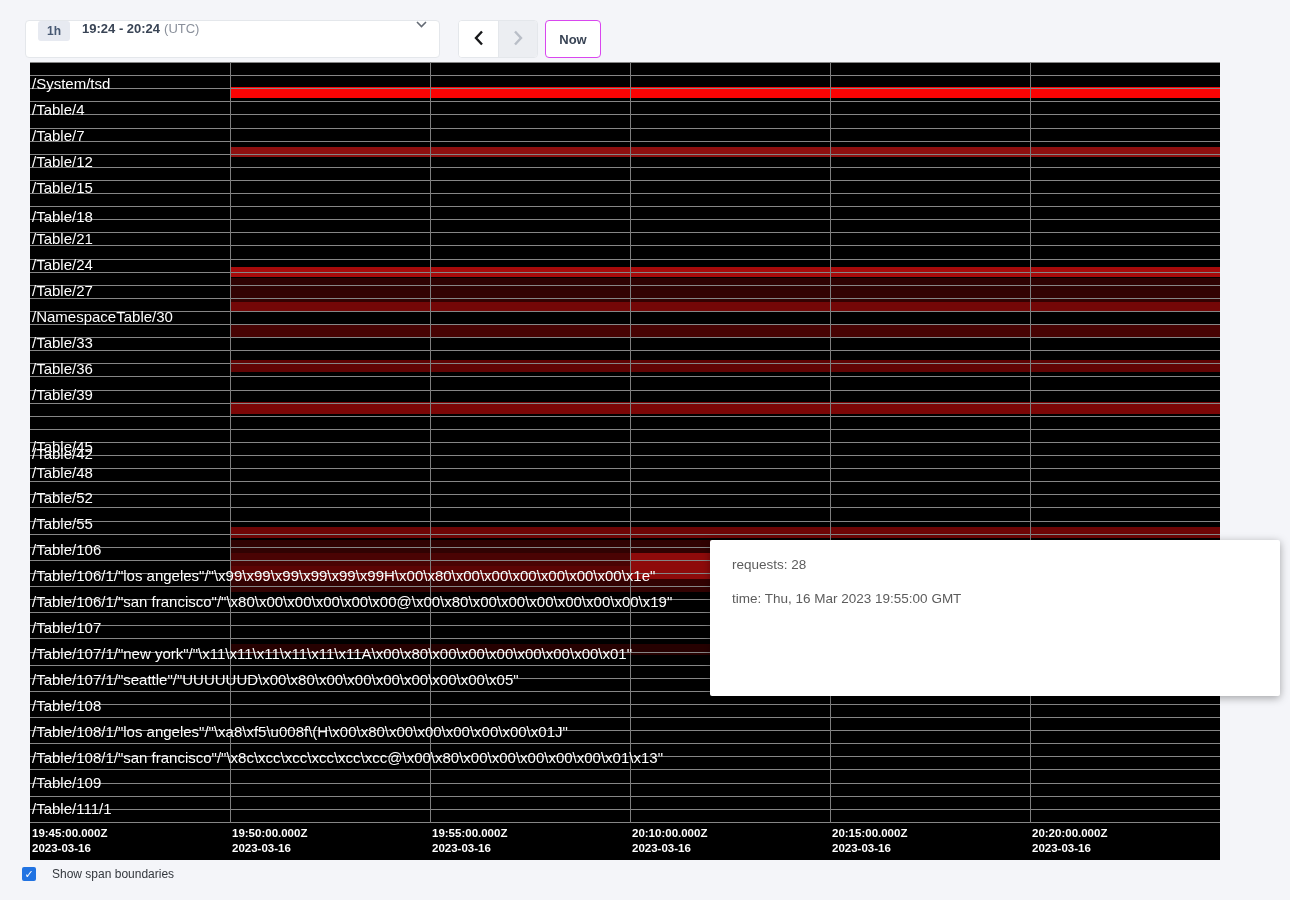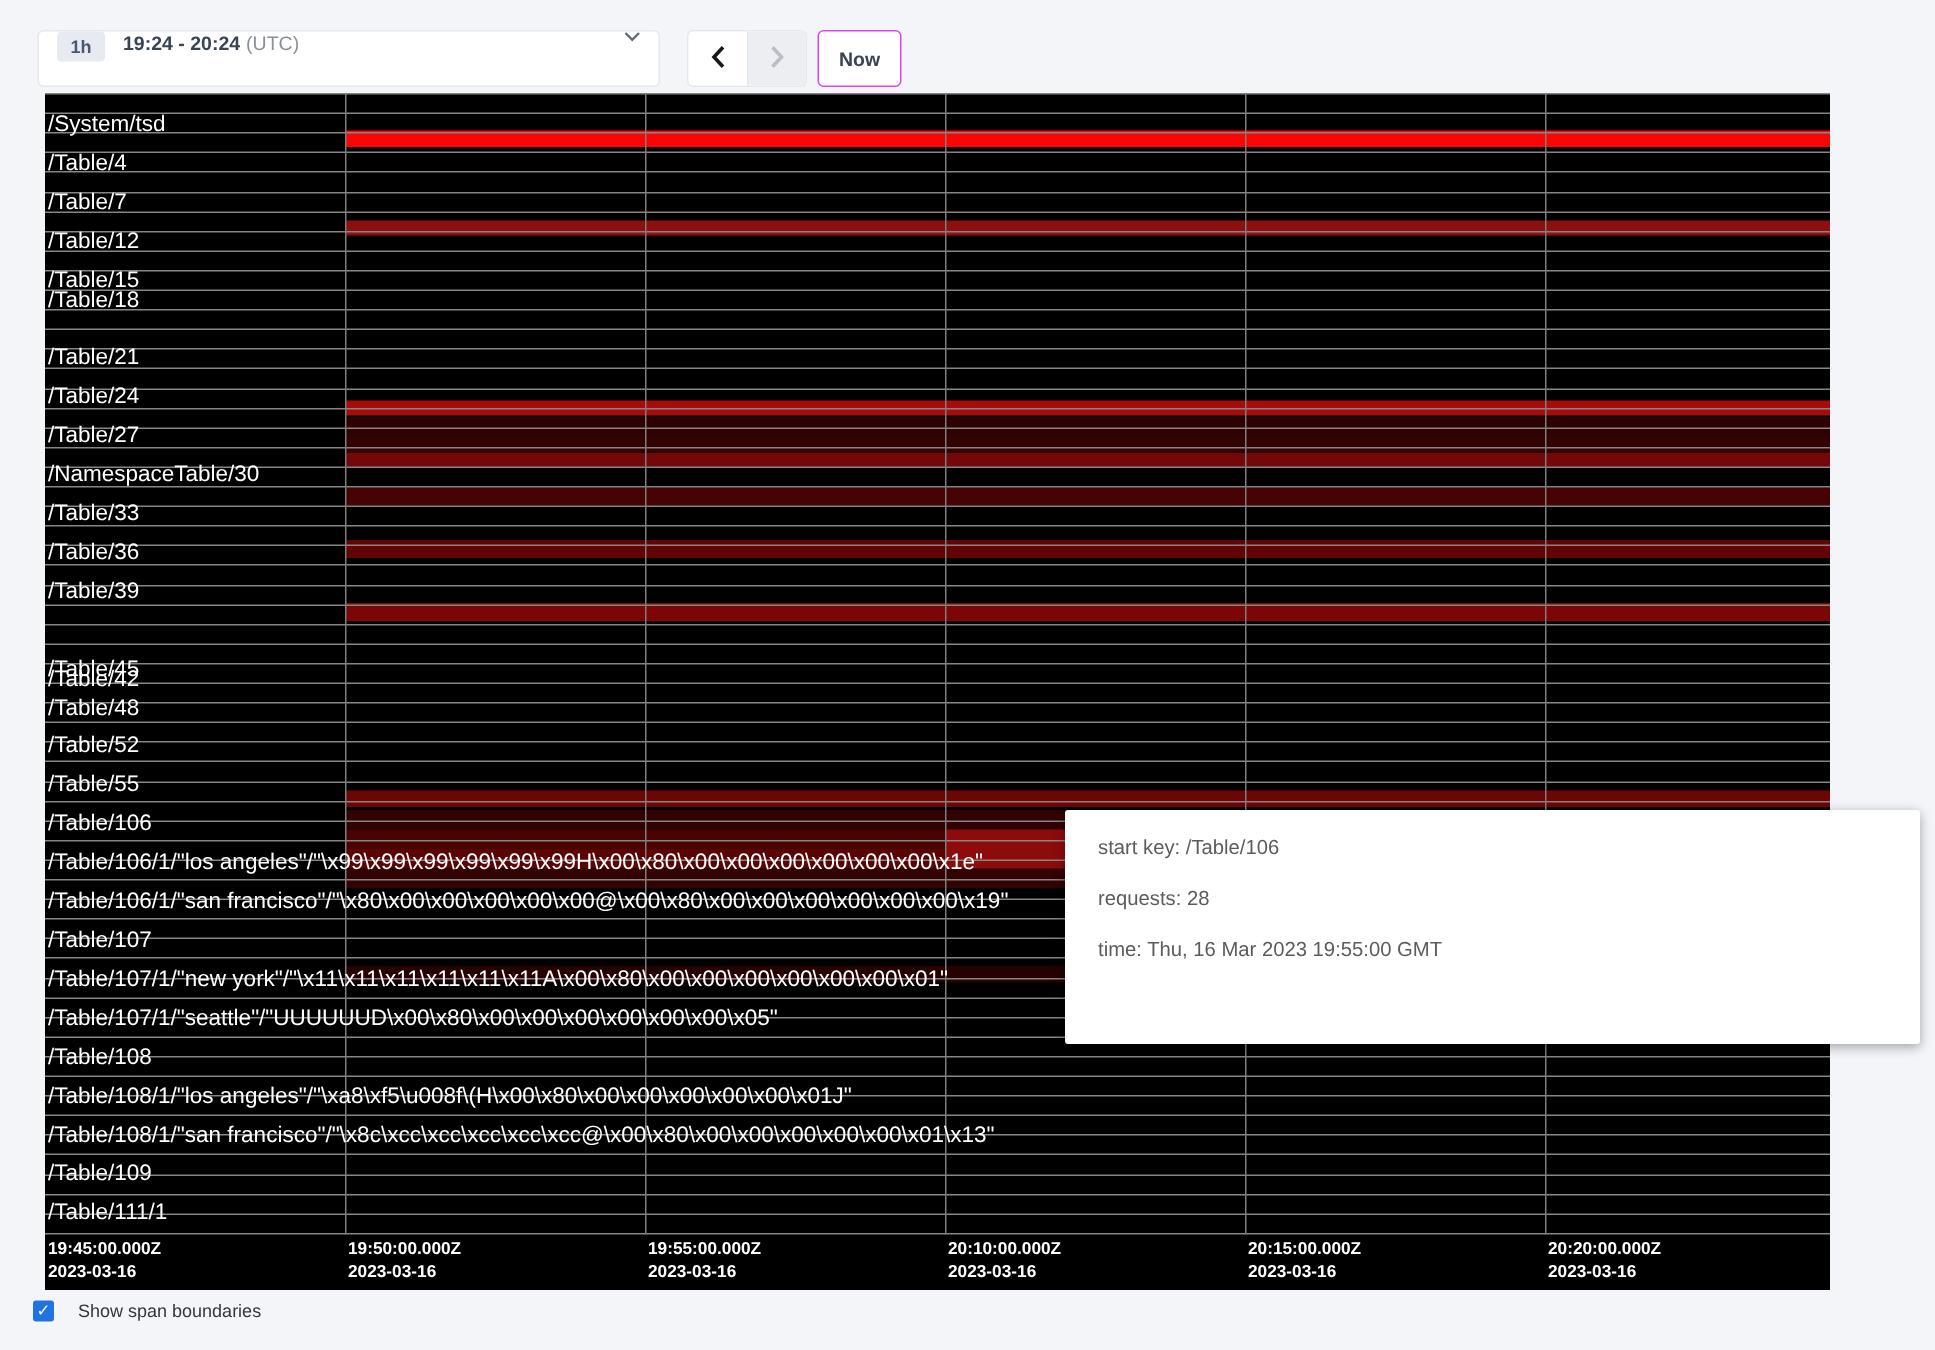--- a/index.html
+++ b/index.html
@@ -200,21 +200,21 @@
       <div class="vline" style="left: 600px; height: 761px;"></div>
       <div class="vline" style="left: 800px; height: 761px;"></div>
       <div class="vline" style="left: 1000px; height: 761px;"></div>
     </div>
   <div id="rowlabels">
       <div class="row-label" style="top: 21px;">/System/tsd</div>
       <div class="row-label" style="top: 47px;">/Table/4</div>
       <div class="row-label" style="top: 73px;">/Table/7</div>
       <div class="row-label" style="top: 99px;">/Table/12</div>
       <div class="row-label" style="top: 125px;">/Table/15</div>
-      <div class="row-label" style="top: 138px;">/Table/18</div>
+      <div class="row-label" style="top: 154px;">/Table/18</div>
       <div class="row-label" style="top: 176px;">/Table/21</div>
       <div class="row-label" style="top: 202px;">/Table/24</div>
       <div class="row-label" style="top: 228px;">/Table/27</div>
       <div class="row-label" style="top: 254px;">/NamespaceTable/30</div>
       <div class="row-label" style="top: 280px;">/Table/33</div>
       <div class="row-label" style="top: 306px;">/Table/36</div>
       <div class="row-label" style="top: 332px;">/Table/39</div>
       <div class="row-label" style="top: 358px; margin-top: 33px;">/Table/42</div>
       <div class="row-label" style="top: 384px;">/Table/45</div>
       <div class="row-label" style="top: 410px;">/Table/48</div>
@@ -254,21 +254,20 @@
         <div>2023-03-16</div>
       </div>
       <div class="x-tick" style="left: 1002px;">
         <div>20:20:00.000Z</div>
         <div>2023-03-16</div>
       </div>
     </div>
 </div>
 
 <div class="tooltip">
-  <div class="tt-line">start key: /Table/106</div>
   <div class="tt-line">requests: 28</div>
   <div class="tt-line">time: Thu, 16 Mar 2023 19:55:00 GMT</div>
 </div>
 
 <label class="footer-check">
   <span class="checkbox">✓</span>
   <span class="check-label">Show span boundaries</span>
 </label>
 
 </body></html>

